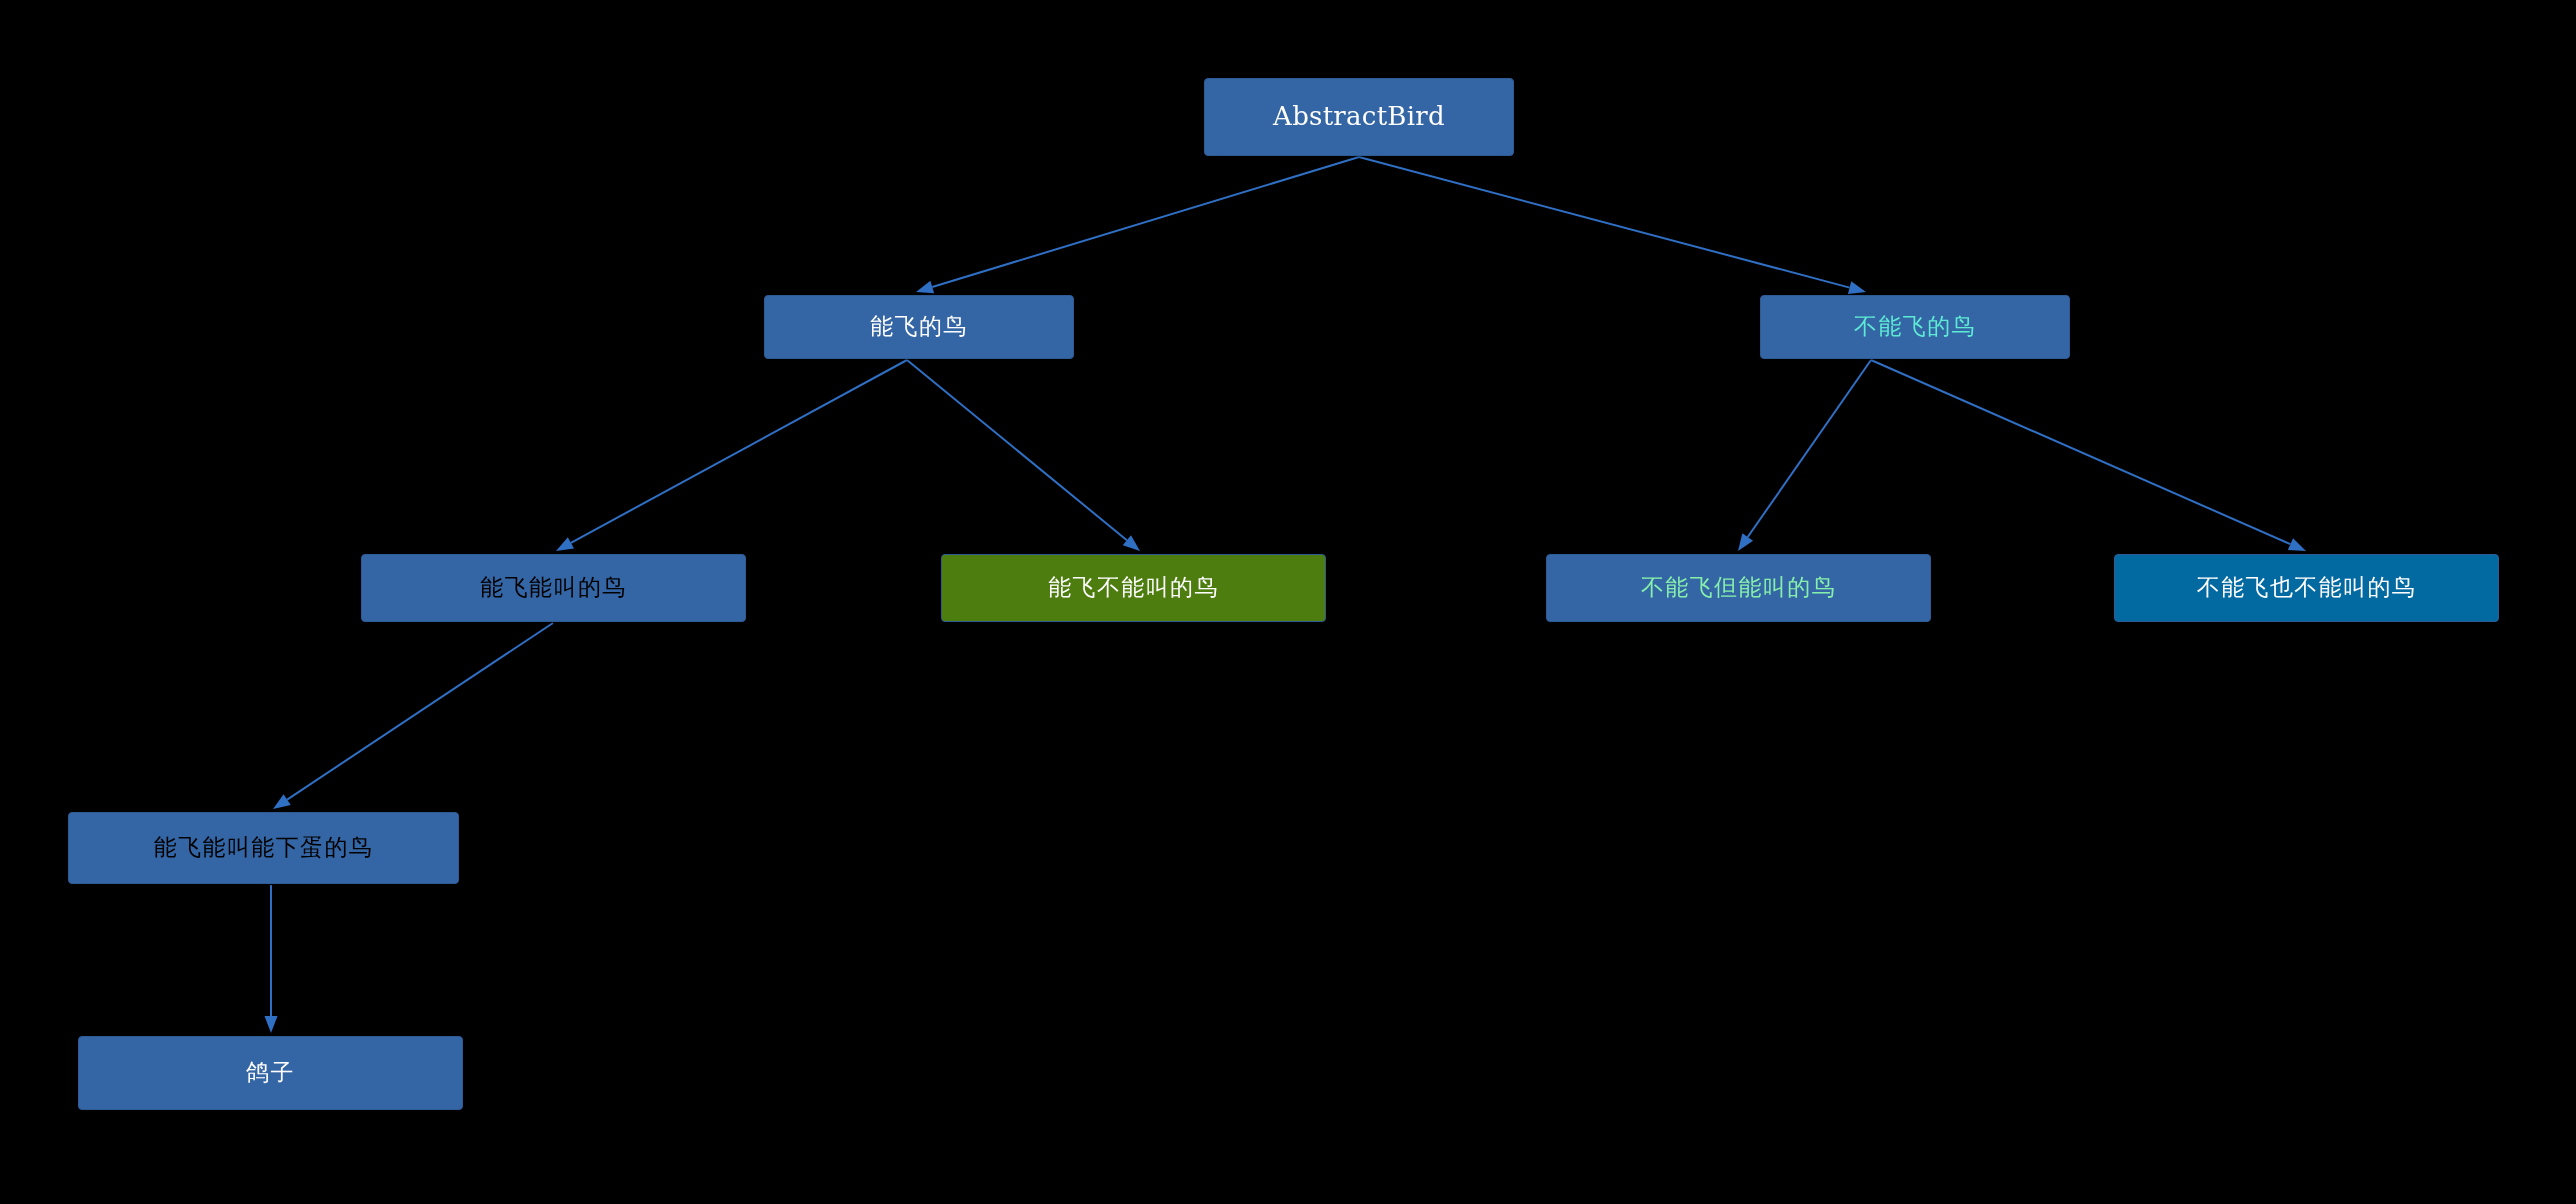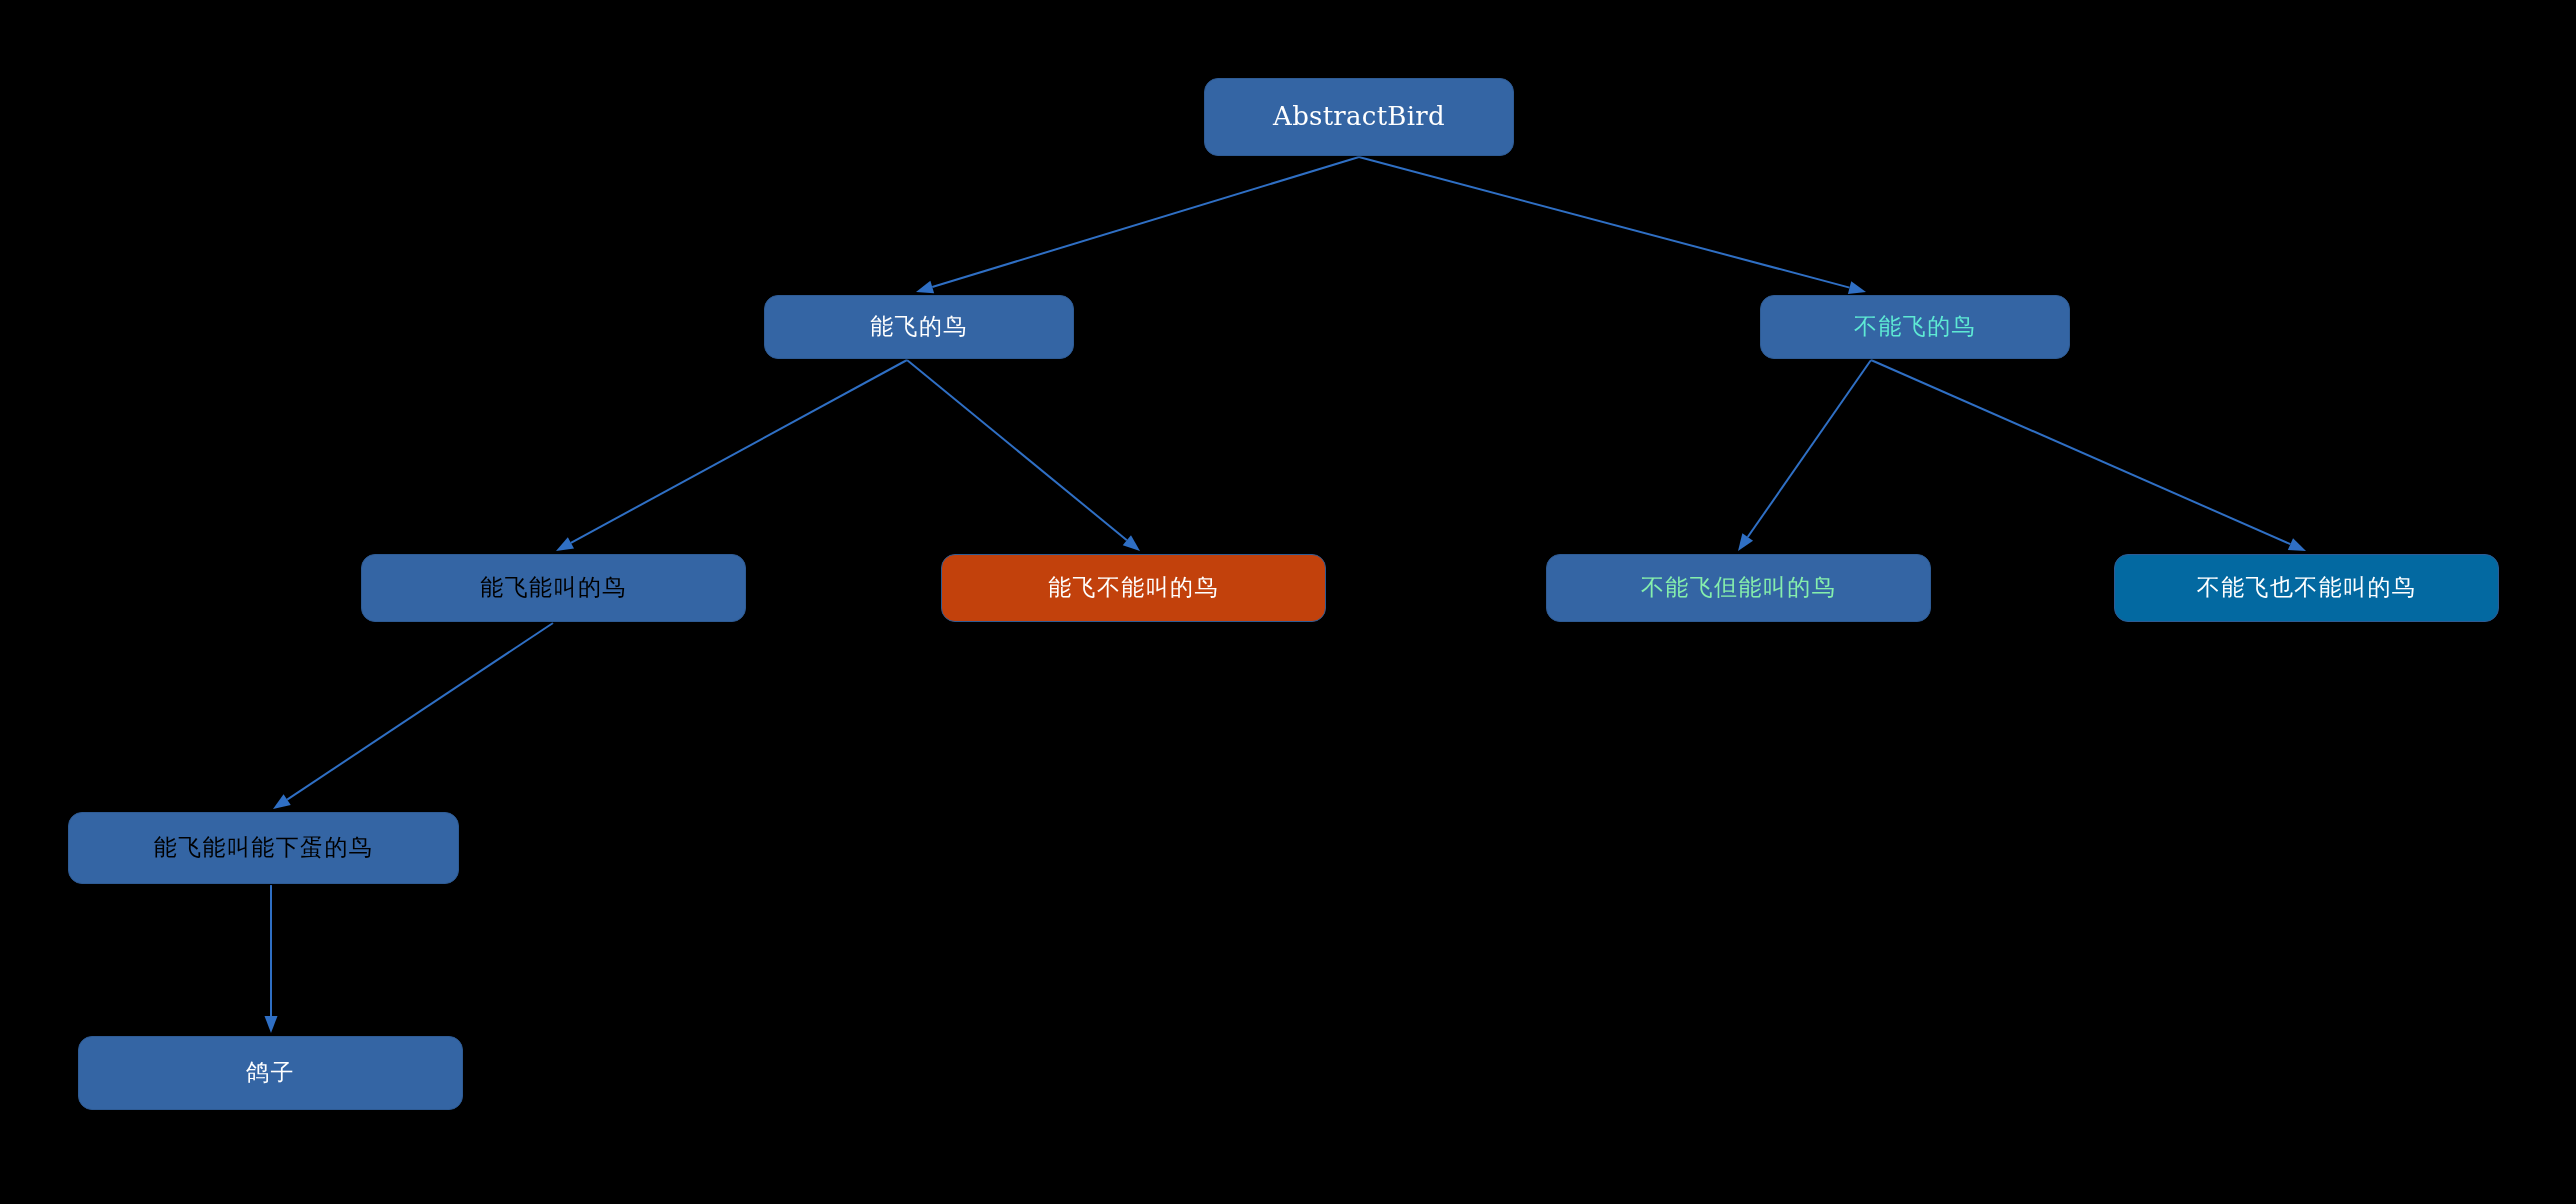--- a/index.html
+++ b/index.html
@@ -24,21 +24,21 @@
     top: 0;
     width: 2576px;
     height: 1204px;
     pointer-events: none;
   }
   .node {
     position: absolute;
     box-sizing: border-box;
     background: #3465a4;
     border: 1.5px solid #2e5b94;
-    border-radius: 14px;
+    border-radius: 4px;
     display: flex;
     align-items: center;
     justify-content: center;
     color: #ffffff;
     text-align: center;
     box-shadow: 0 1px 2px rgba(0,0,0,0.35);
   }
   .node-label {
     display: block;
     line-height: 1.2;
@@ -101,21 +101,21 @@
       </div>
       <div class="node cjk" style="left: 764px; top: 295px; width: 310px; height: 64px; background: rgb(52, 101, 164); border-color: rgb(46, 91, 148); color: rgb(255, 255, 255);">
         <span class="node-label">能飞的鸟</span>
       </div>
       <div class="node cjk" style="left: 1760px; top: 295px; width: 310px; height: 64px; background: rgb(52, 101, 164); border-color: rgb(46, 91, 148); color: #5eead4;">
         <span class="node-label">不能飞的鸟</span>
       </div>
       <div class="node cjk" style="left: 361px; top: 554px; width: 385px; height: 68px; background: rgb(52, 101, 164); border-color: rgb(46, 91, 148); color: #000000;">
         <span class="node-label">能飞能叫的鸟</span>
       </div>
-      <div class="node cjk" style="left: 941px; top: 554px; width: 385px; height: 68px; background: #c2410c; border-color: rgb(46, 91, 148); color: rgb(255, 255, 255);">
+      <div class="node cjk" style="left: 941px; top: 554px; width: 385px; height: 68px; background: #4d7c0f; border-color: rgb(46, 91, 148); color: rgb(255, 255, 255);">
         <span class="node-label">能飞不能叫的鸟</span>
       </div>
       <div class="node cjk" style="left: 1546px; top: 554px; width: 385px; height: 68px; background: rgb(52, 101, 164); border-color: rgb(46, 91, 148); color: #86efac;">
         <span class="node-label">不能飞但能叫的鸟</span>
       </div>
       <div class="node cjk" style="left: 2114px; top: 554px; width: 385px; height: 68px; background: #0369a1; border-color: rgb(46, 91, 148); color: rgb(255, 255, 255);">
         <span class="node-label">不能飞也不能叫的鸟</span>
       </div>
       <div class="node cjk" style="left: 68px; top: 812px; width: 391px; height: 72px; background: rgb(52, 101, 164); border-color: rgb(46, 91, 148); color: #000000;">
         <span class="node-label">能飞能叫能下蛋的鸟</span>

